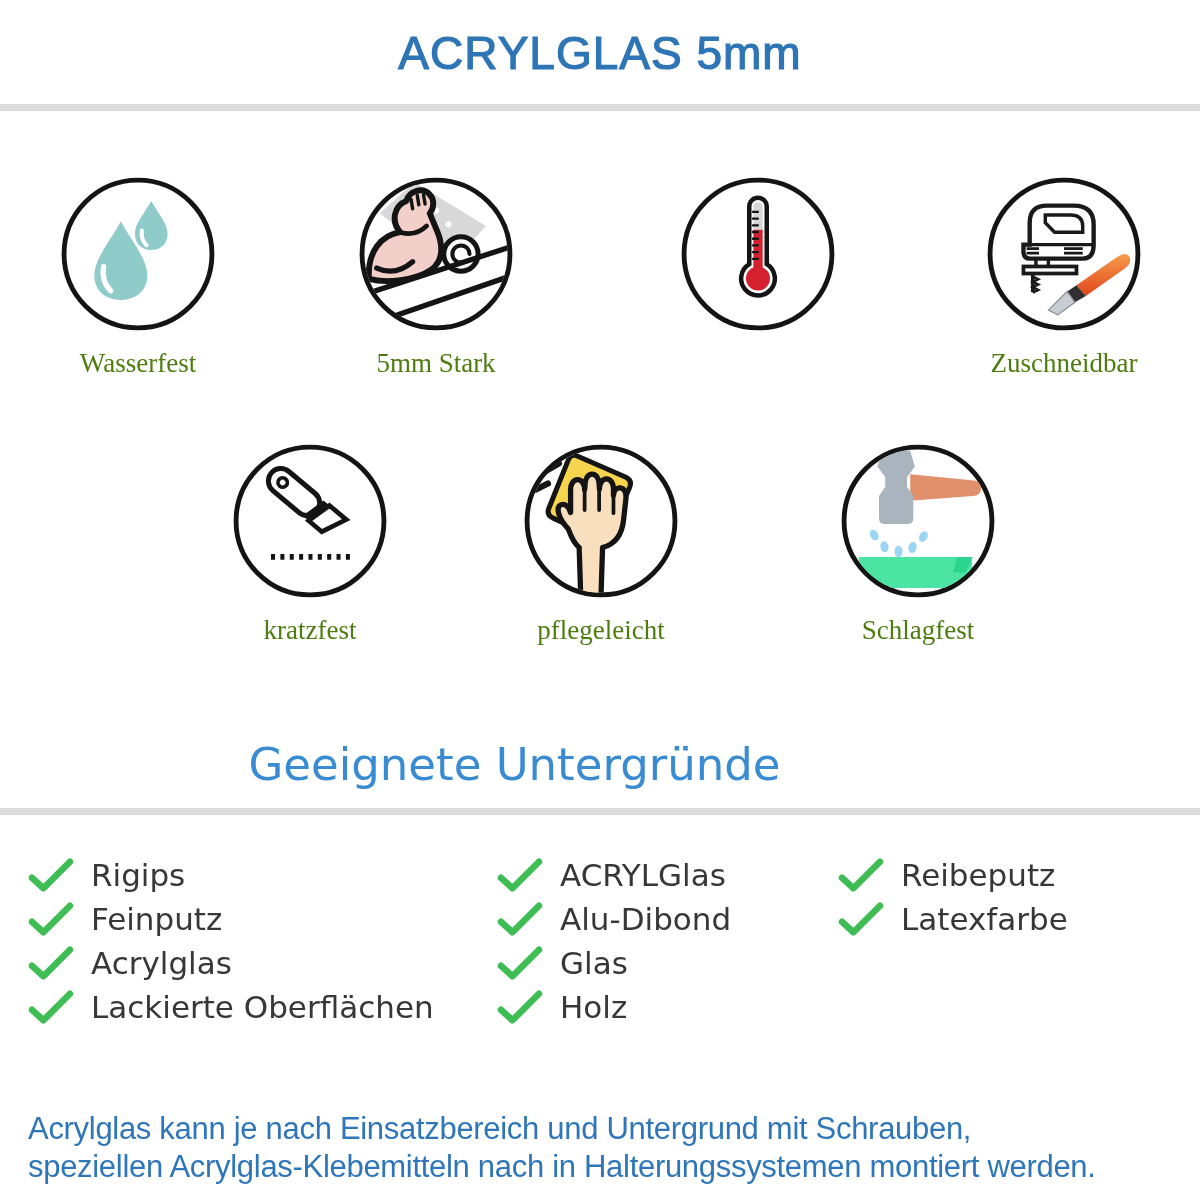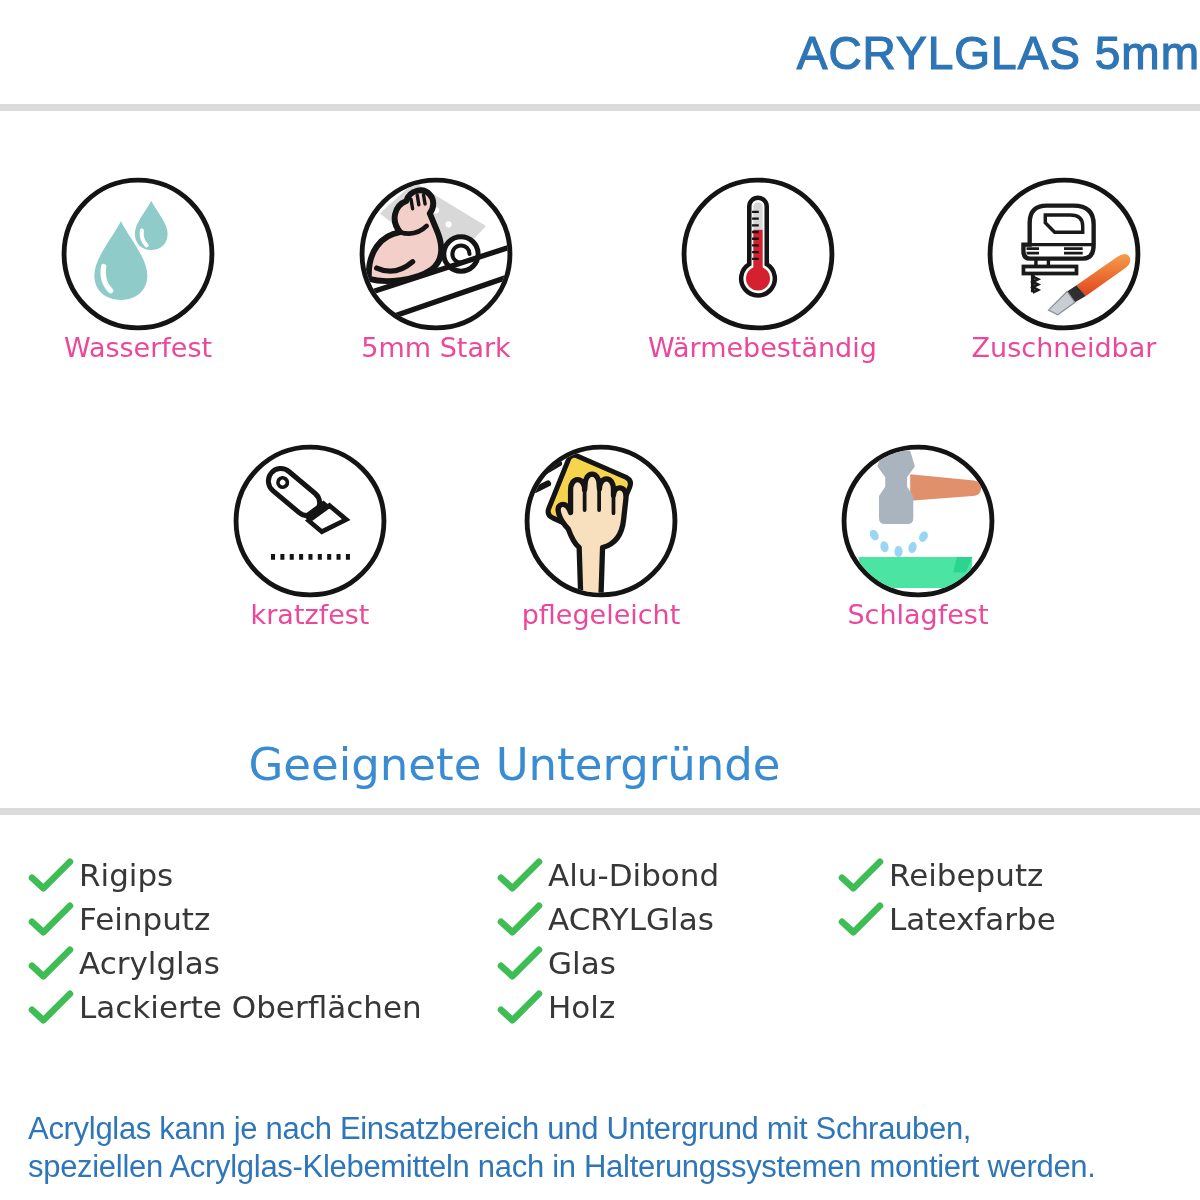--- a/index.html
+++ b/index.html
@@ -1,31 +1,31 @@
 <!DOCTYPE html>
 <html><head>
 <meta charset="utf-8">
 <style>
   html,body{margin:0;padding:0;background:#fff;}
   .page{position:relative;width:1200px;height:1200px;background:#fff;overflow:hidden;
         font-family:"DejaVu Sans",sans-serif;}
-  .title{position:absolute;top:26px;left:0;width:1200px;margin:0;text-align:right;
+  .title{position:absolute;top:26px;left:0;width:1200px;margin:0;text-align:center;
          font-size:46px;font-weight:500;letter-spacing:1px;color:#2E75B6;
          font-family:"Liberation Sans",sans-serif;-webkit-text-stroke:1.2px #2E75B6;}
   .divider{position:absolute;left:0;width:1200px;height:7px;background:#DBDBDB;}
   .d1{top:104px;} .d2{top:808px;}
   .feature{position:absolute;width:220px;text-align:center;}
   .icon-wrap{width:156px;height:156px;margin:0 auto;}
   .icon-wrap svg{display:block;width:156px;height:156px;}
-  .feature-label{font-size:27px;color:#ec4899;}
+  .feature-label{margin-top:16px;font-size:27px;color:#4d7c0f;font-family:Liberation Serif, serif;}
   .h2{position:absolute;top:738px;left:0;width:1029px;margin:0;text-align:center;
       font-size:45px;font-weight:normal;color:#3A8CD2;}
   .col{position:absolute;top:853px;}
   .c1{left:28px;} .c2{left:497px;} .c3{left:838px;}
-  .surface-item{display:flex;align-items:center;gap:5px;height:44px;}
+  .surface-item{display:flex;align-items:center;gap:17px;height:44px;}
   .surface-item svg{width:46px;height:36px;flex:none;}
   .surface-item span{font-size:31px;color:#373737;white-space:nowrap;}
   .footer{position:absolute;left:28px;top:1110px;margin:0;
           font-family:"Liberation Sans",sans-serif;font-size:31px;line-height:38px;
           color:#2E76B9;letter-spacing:-0.3px;}
   .footer span{white-space:nowrap;display:block;}
 </style>
 </head>
 <body>
 
@@ -102,21 +102,20 @@
             <line x1="46.2" y1="31.6" x2="50.5" y2="31.6"></line>
             <line x1="46.2" y1="35.9" x2="50.5" y2="35.9"></line>
             <line x1="46.2" y1="40.2" x2="50.5" y2="40.2"></line>
             <line x1="46.2" y1="44.5" x2="50.5" y2="44.5"></line>
             <line x1="46.2" y1="48.8" x2="50.5" y2="48.8"></line>
             <line x1="46.2" y1="53.1" x2="50.5" y2="53.1"></line>
           </g>
         </g>
       </svg>
     </div>
-    <div class="feature-label">Wärmebeständig</div>
   </div>
 
   <div class="feature" style="left:954px;top:176px;">
     <div class="icon-wrap">
       <svg viewBox="0 0 100 100">
         <defs>
           <clipPath id="clipD">
               <circle cx="50" cy="50" r="46"></circle>
             </clipPath>
           <linearGradient id="gradKnife" x1="0" y1="0" x2="0" y2="1">
@@ -244,27 +243,27 @@
         </svg>
       <span>Lackierte Oberflächen</span>
       </div>
   </div>
 
   <div class="col c2">
     <div class="surface-item">
       <svg viewBox="0 0 48 38">
           <path d="M4,22 L16,33 L44,5" stroke="#3FBD55" stroke-width="7" fill="none" stroke-linecap="round" stroke-linejoin="round"></path>
         </svg>
+      <span>ACRYLGlas</span>
+      </div>
+    <div class="surface-item">
+      <svg viewBox="0 0 48 38">
+          <path d="M4,22 L16,33 L44,5" stroke="#3FBD55" stroke-width="7" fill="none" stroke-linecap="round" stroke-linejoin="round"></path>
+        </svg>
       <span>Alu-Dibond</span>
-      </div>
-    <div class="surface-item">
-      <svg viewBox="0 0 48 38">
-          <path d="M4,22 L16,33 L44,5" stroke="#3FBD55" stroke-width="7" fill="none" stroke-linecap="round" stroke-linejoin="round"></path>
-        </svg>
-      <span>ACRYLGlas</span>
       </div>
     <div class="surface-item">
       <svg viewBox="0 0 48 38">
           <path d="M4,22 L16,33 L44,5" stroke="#3FBD55" stroke-width="7" fill="none" stroke-linecap="round" stroke-linejoin="round"></path>
         </svg>
       <span>Glas</span>
       </div>
     <div class="surface-item">
       <svg viewBox="0 0 48 38">
           <path d="M4,22 L16,33 L44,5" stroke="#3FBD55" stroke-width="7" fill="none" stroke-linecap="round" stroke-linejoin="round"></path>

